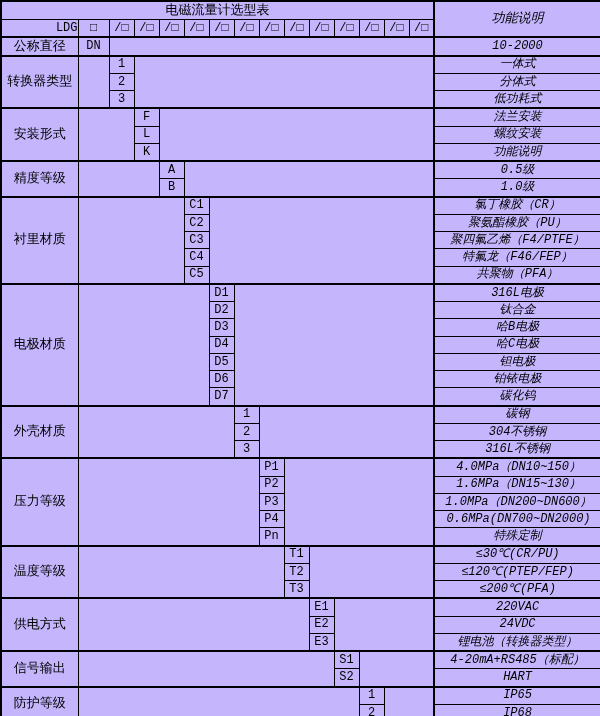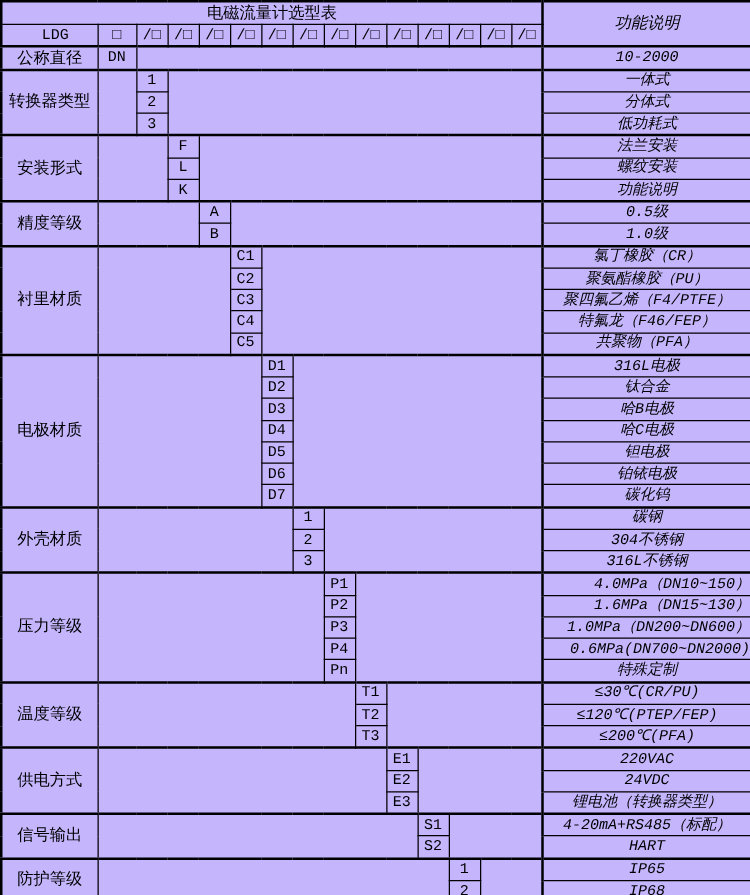--- a/index.html
+++ b/index.html
@@ -5,22 +5,22 @@
   html,body{margin:0;padding:0;background:#fff;}
   #page{width:600px;height:716px;background:#c4b5fd;overflow:hidden;}
   table{border-collapse:collapse;table-layout:fixed;width:600px;border:2px solid #000;color:#000;
         font-family:"Liberation Mono","DejaVu Sans Mono",monospace;}
   td{border:1px solid #000;height:16.25px;padding:0;margin:0;text-align:center;vertical-align:middle;
      font-size:12px;line-height:1.05;overflow:hidden;white-space:nowrap;}
   td.title{height:17px;font-size:13px;}
   td.lbl{font-size:13px;}
   td.bt{border-top:2px solid #000;}
   td.fn{border-left:2px solid #000;font-style:italic;}
-  td.alignleft{text-align:right;padding-left:2px;}
-  td.pl{text-align:center;padding-left:9px;}
+  td.alignleft{text-align:center;padding-left:2px;}
+  td.pl{text-align:right;padding-left:9px;}
 </style>
 </head>
 <body>
 
 <div id="page">
 <table>
 <colgroup>
 <col style="width:77px">
         <col style="width:31px">
 <col style="width:25px">

